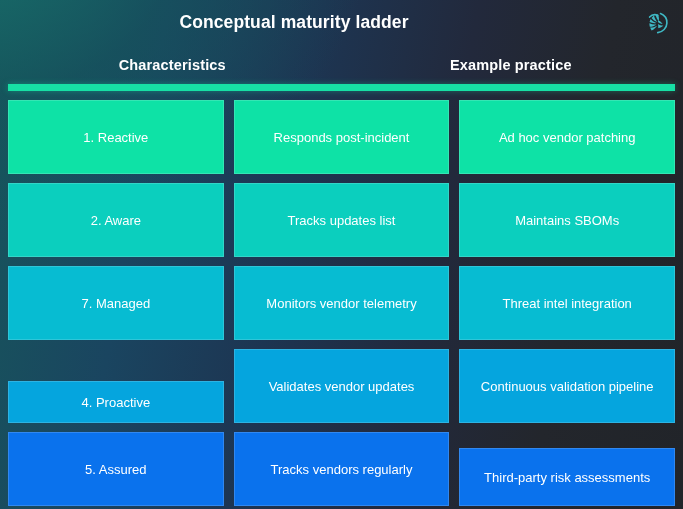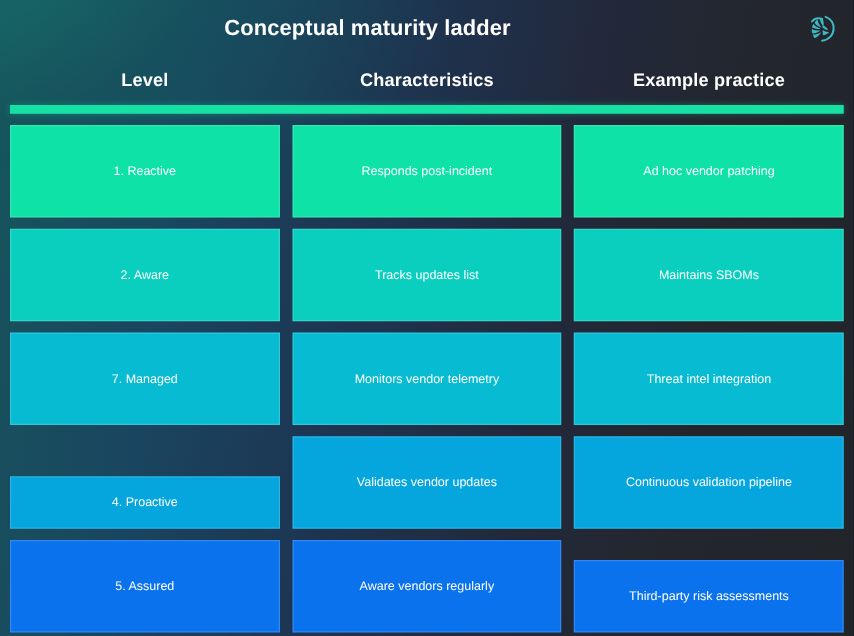--- a/index.html
+++ b/index.html
@@ -86,21 +86,21 @@
     gap: 10px;
     height: 74px;
   }
   .cell {
     flex: 1 1 0;
     display: flex;
     align-items: center;
     justify-content: center;
     text-align: center;
     color: #ffffff;
-    font-size: 10px;
+    font-size: 13px;
     line-height: 17px;
     padding: 20px 9px;
     box-sizing: border-box;
     border: 1px solid rgba(255,255,255,0.16);
   }
 </style>
 </head>
 <body>
 
 <div id="slide">
@@ -121,21 +121,20 @@
         <path d="M19.0 17.0c1.6 1.1 3.4 1.6 5.4 1.5-1.4 1.5-3.1 2.4-5.1 2.7 0.0-1.4-0.1-2.8-0.3-4.2z"></path>
       </g>
     </svg>
   </div>
 
   <div class="title">Conceptual maturity ladder</div>
 
   <div class="grid">
 
     <div class="head-row">
-      <div class="head-cell">Level</div>
       <div class="head-cell">Characteristics</div>
       <div class="head-cell">Example practice</div>
     </div>
 
     <div class="rule" style="background: rgb(23, 224, 165);"></div>
 
     <div class="body-rows">
 
       <div class="row">
         <div class="cell" style="background: rgb(14, 226, 166);">1. Reactive</div>
@@ -156,19 +155,19 @@
       </div>
 
       <div class="row">
         <div class="cell" style="background: rgb(5, 165, 222); margin-top: 32px;">4. Proactive</div>
         <div class="cell" style="background: rgb(5, 165, 222);">Validates vendor updates</div>
         <div class="cell" style="background: rgb(5, 165, 222);">Continuous validation pipeline</div>
       </div>
 
       <div class="row">
         <div class="cell" style="background: rgb(10, 114, 237);">5. Assured</div>
-        <div class="cell" style="background: rgb(10, 114, 237);">Aware vendors regularly</div>
+        <div class="cell" style="background: rgb(10, 114, 237);">Tracks vendors regularly</div>
         <div class="cell" style="background: rgb(10, 114, 237); margin-top: 16px;">Third-party risk assessments</div>
       </div>
 
     </div>
   </div>
 </div>
 
 </body></html>

